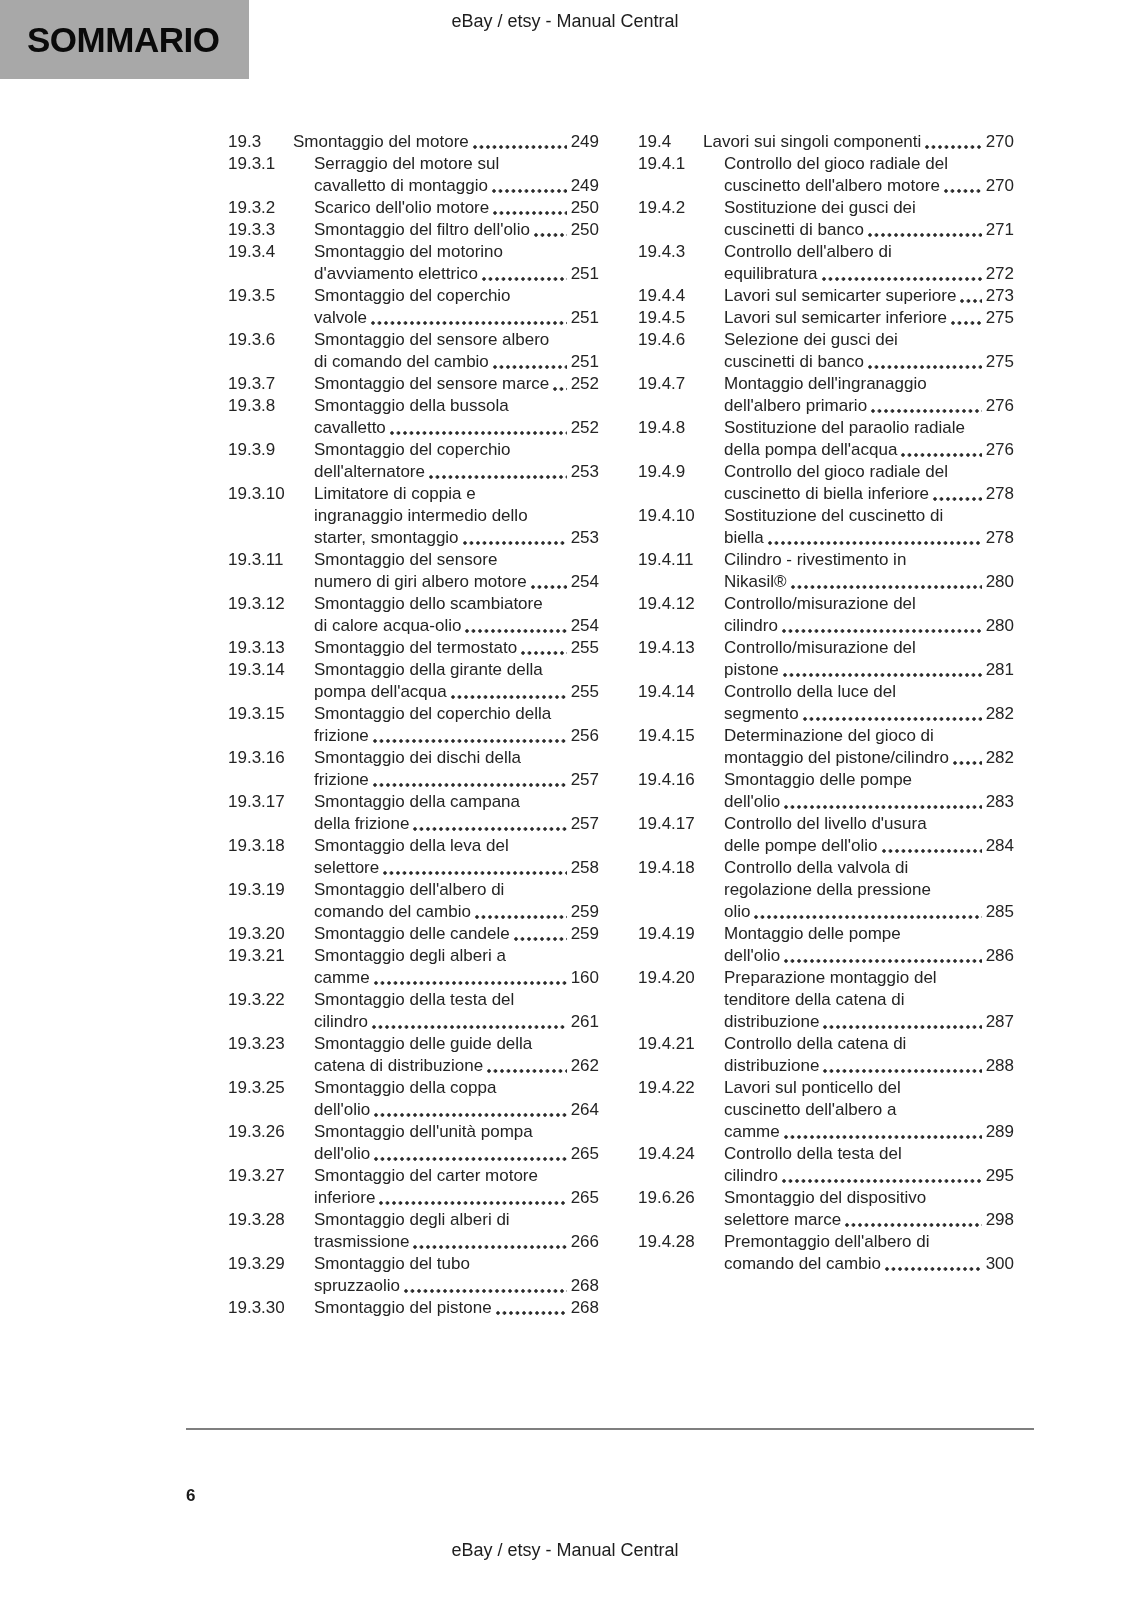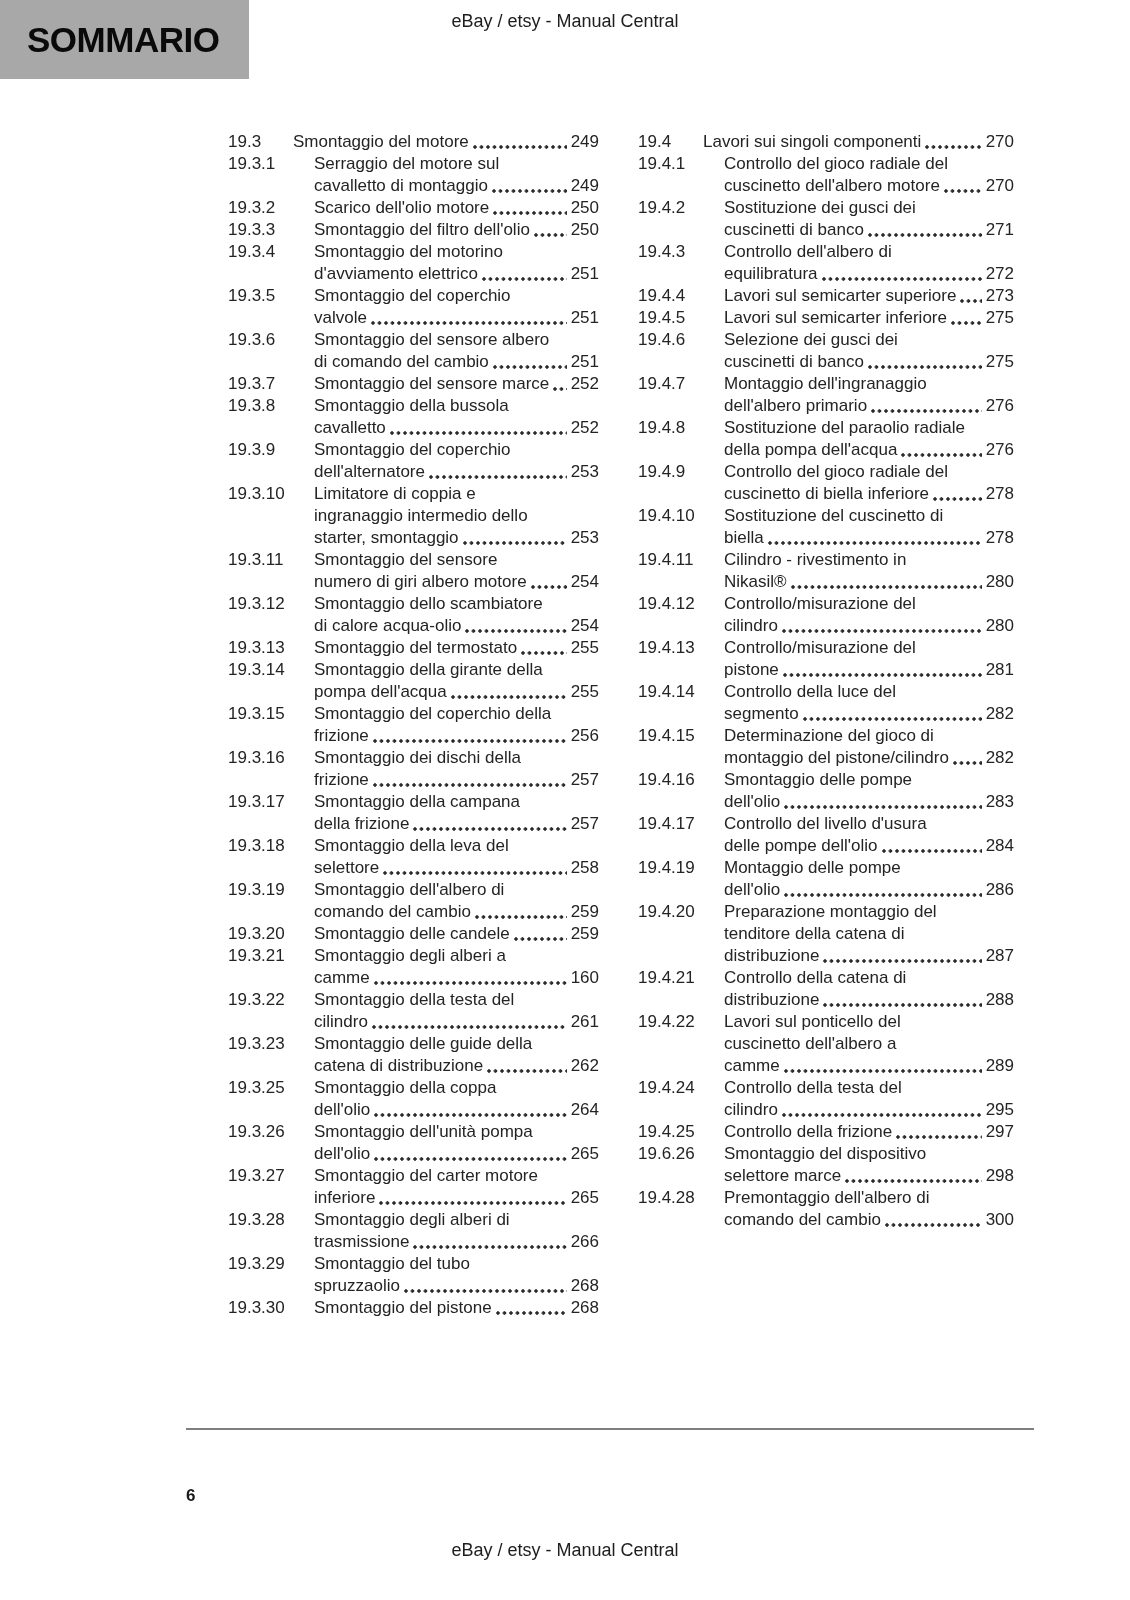--- a/index.html
+++ b/index.html
@@ -573,20 +573,32 @@
         <span class="toc-body">
           <span class="toc-line">Controllo del livello d'usura</span>
           <span class="toc-lastline">
             <span class="toc-text">delle pompe dell'olio</span>
             <span class="toc-dots"></span>
             <span class="toc-page">284</span>
           </span>
         </span>
       </div>
       <div class="toc-entry lvl2">
+        <span class="toc-num">19.4.18</span>
+        <span class="toc-body">
+          <span class="toc-line">Controllo della valvola di</span>
+          <span class="toc-line">regolazione della pressione</span>
+          <span class="toc-lastline">
+            <span class="toc-text">olio</span>
+            <span class="toc-dots"></span>
+            <span class="toc-page">285</span>
+          </span>
+        </span>
+      </div>
+      <div class="toc-entry lvl2">
         <span class="toc-num">19.4.19</span>
         <span class="toc-body">
           <span class="toc-line">Montaggio delle pompe</span>
           <span class="toc-lastline">
             <span class="toc-text">dell'olio</span>
             <span class="toc-dots"></span>
             <span class="toc-page">286</span>
           </span>
         </span>
       </div>
@@ -626,30 +638,20 @@
         </span>
       </div>
       <div class="toc-entry lvl2">
         <span class="toc-num">19.4.24</span>
         <span class="toc-body">
           <span class="toc-line">Controllo della testa del</span>
           <span class="toc-lastline">
             <span class="toc-text">cilindro</span>
             <span class="toc-dots"></span>
             <span class="toc-page">295</span>
-          </span>
-        </span>
-      </div>
-      <div class="toc-entry lvl2">
-        <span class="toc-num">19.4.25</span>
-        <span class="toc-body">
-          <span class="toc-lastline">
-            <span class="toc-text">Controllo della frizione</span>
-            <span class="toc-dots"></span>
-            <span class="toc-page">297</span>
           </span>
         </span>
       </div>
       <div class="toc-entry lvl2">
         <span class="toc-num">19.6.26</span>
         <span class="toc-body">
           <span class="toc-line">Smontaggio del dispositivo</span>
           <span class="toc-lastline">
             <span class="toc-text">selettore marce</span>
             <span class="toc-dots"></span>

